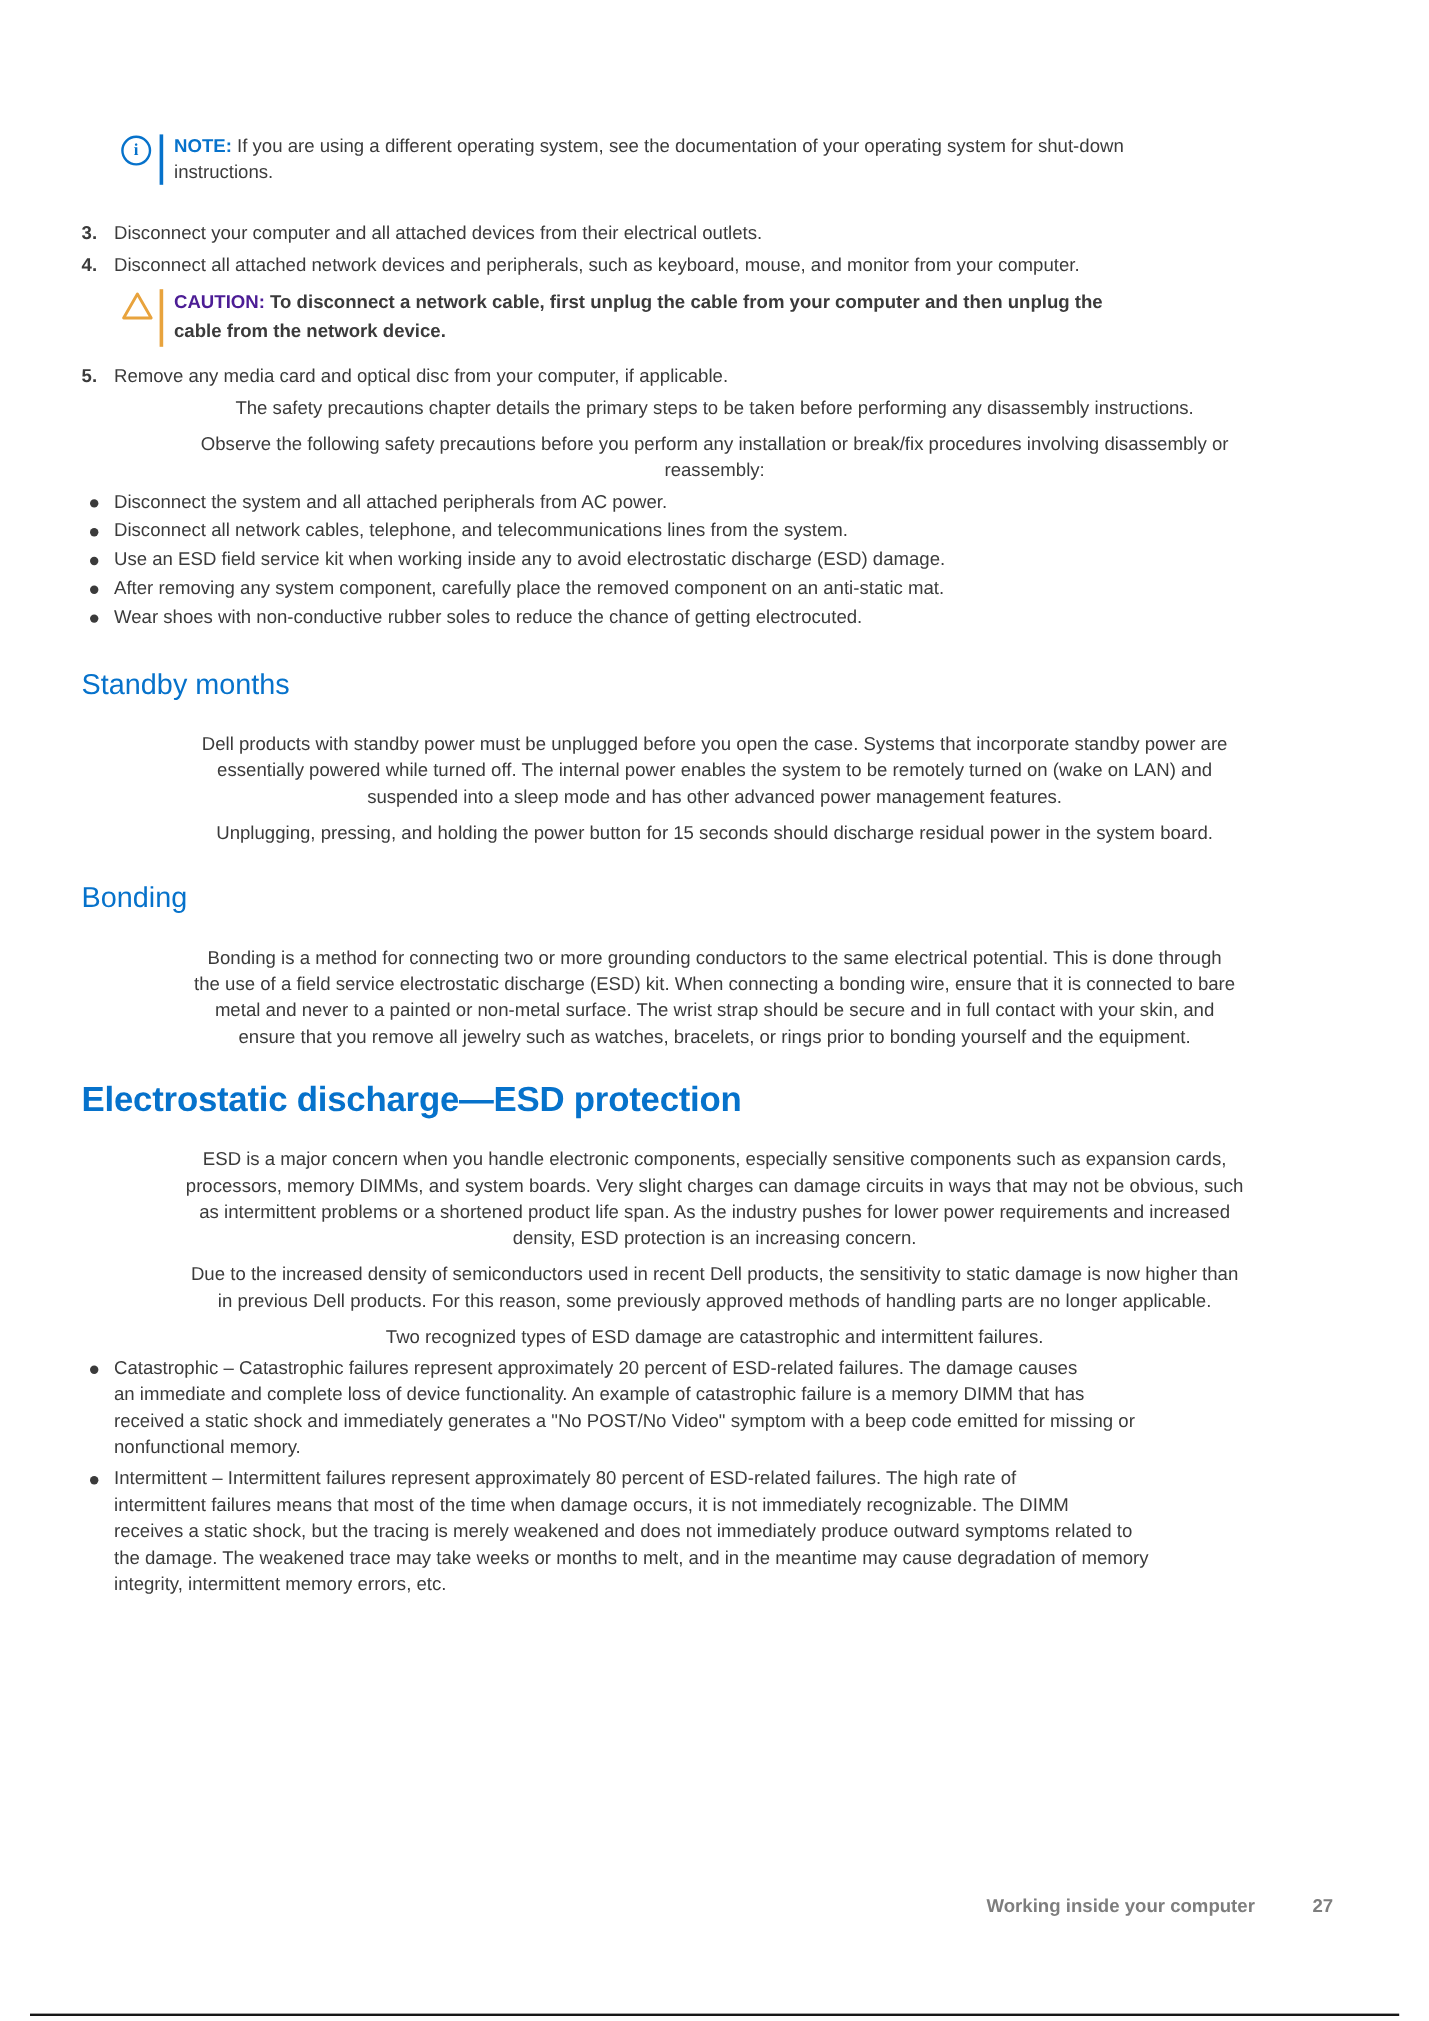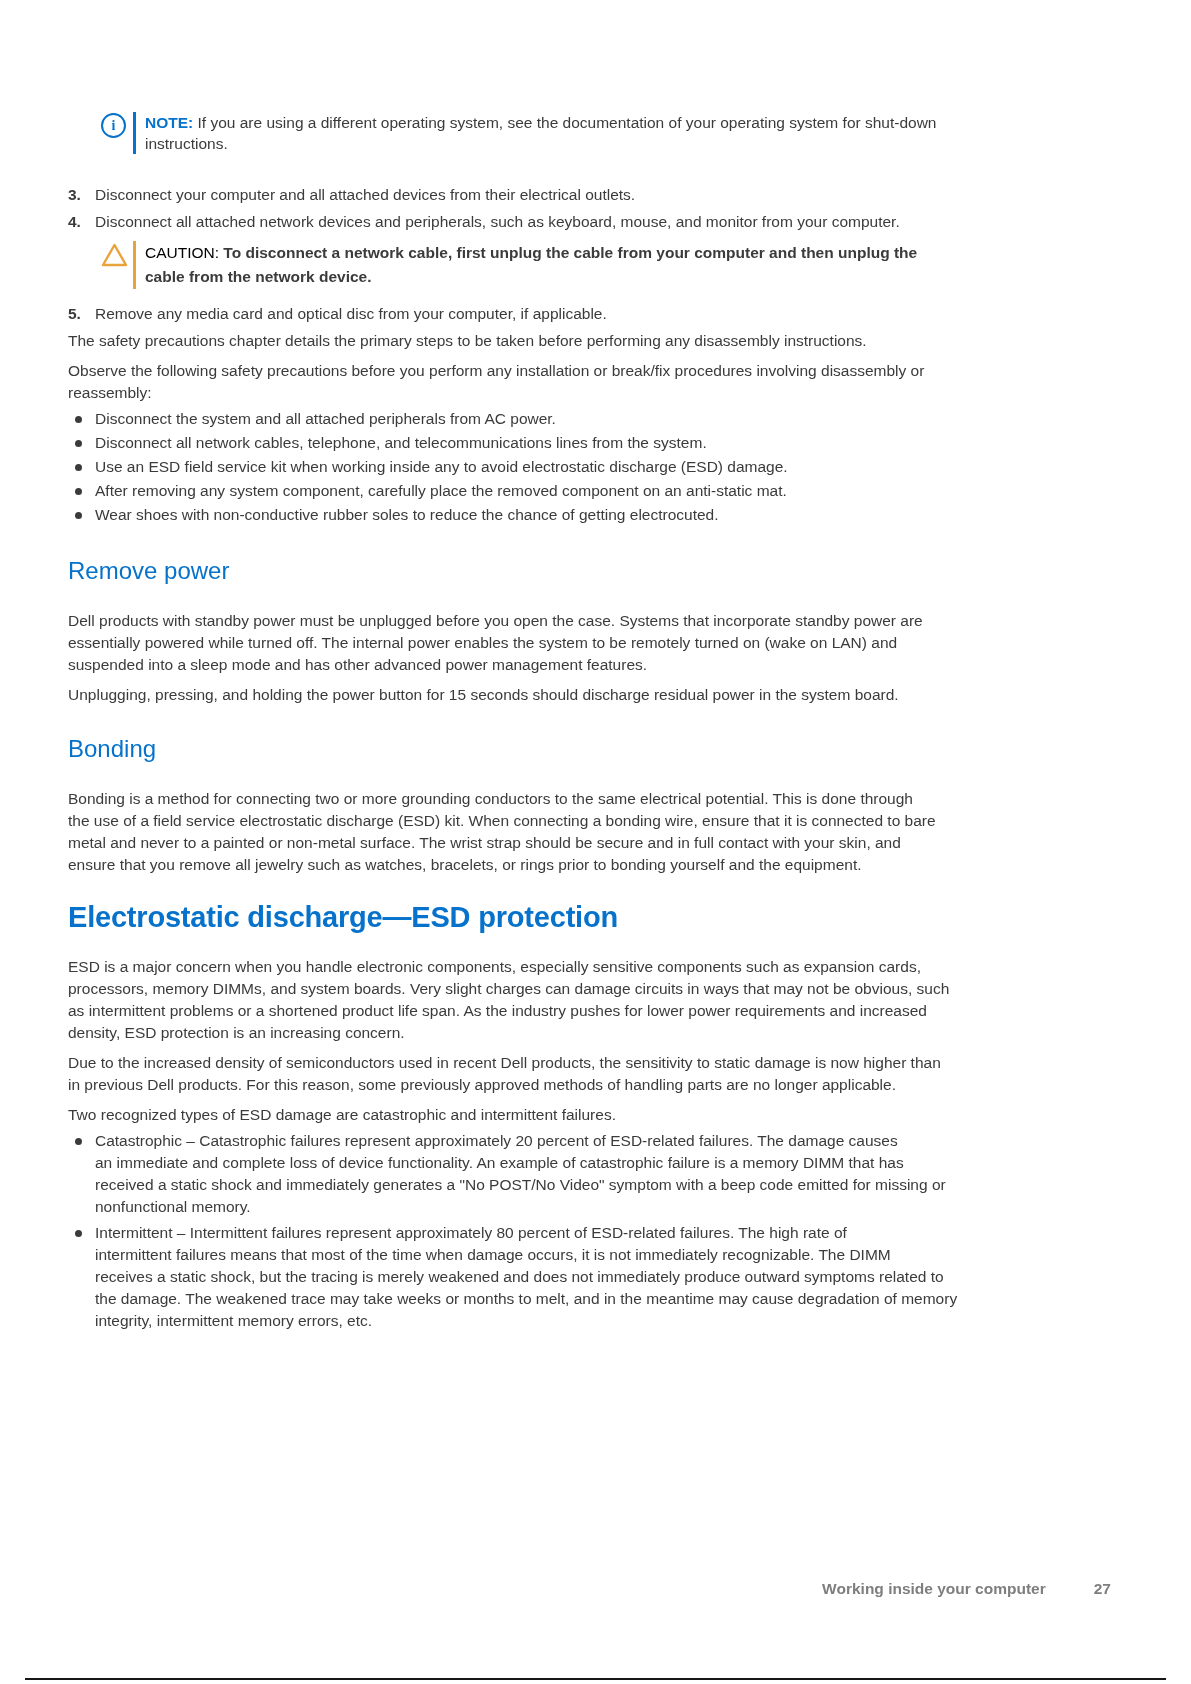--- a/index.html
+++ b/index.html
@@ -51,21 +51,21 @@
     border: 2.5px solid #0672cb;
     border-radius: 50%;
     color: #0672cb;
     font-size: 14px;
     font-weight: 700;
     font-family: "Liberation Serif", serif;
   }
   .caution-callout { margin-top: 8px; margin-bottom: 14px; }
   .caution-callout .vbar { background: #e8a33d; }
   .caution-callout .callout-body { font-weight: 700; line-height: 24px; }
-  .caution-label { color: #000000; font-weight: 400; }
+  .caution-label { color: #4c1d95; font-weight: 700; }
   
   .step {
     display: flex;
     font-size: 15.5px;
     line-height: 22px;
     margin-bottom: 5px;
   }
   .step-num { flex: none; width: 27px; font-weight: 600; }
   .step-text { white-space: pre-line; }
   
@@ -83,20 +83,21 @@
     line-height: 30px;
     font-weight: 400;
     color: #0672cb;
   }
   
   p.body-p {
     margin: 0 0 8px 0;
     font-size: 15.5px;
     line-height: 22px;
     white-space: pre-line;
+    text-align: center;
   }
   ul.bullets {
     list-style: none;
     margin: 0;
     padding: 0;
   }
   ul.bullets li {
     position: relative;
     padding-left: 27px;
     font-size: 15.5px;
@@ -183,21 +184,21 @@
     <p class="body-p" style="margin-bottom:4px;">Observe the following safety precautions before you perform any installation or break/fix procedures involving disassembly or
 reassembly:</p>
     <ul class="bullets">
       <li>Disconnect the system and all attached peripherals from AC power.</li>
       <li>Disconnect all network cables, telephone, and telecommunications lines from the system.</li>
       <li>Use an ESD field service kit when working inside any to avoid electrostatic discharge (ESD) damage.</li>
       <li>After removing any system component, carefully place the removed component on an anti-static mat.</li>
       <li>Wear shoes with non-conductive rubber soles to reduce the chance of getting electrocuted.</li>
     </ul>
 
-    <h2 class="doc-h2">Remove power</h2>
+    <h2 class="doc-h2">Standby months</h2>
     <p class="body-p">Dell products with standby power must be unplugged before you open the case. Systems that incorporate standby power are
 essentially powered while turned off. The internal power enables the system to be remotely turned on (wake on LAN) and
 suspended into a sleep mode and has other advanced power management features.</p>
     <p class="body-p">Unplugging, pressing, and holding the power button for 15 seconds should discharge residual power in the system board.</p>
 
     <h2 class="doc-h2" style="margin-top:28px;">Bonding</h2>
     <p class="body-p">Bonding is a method for connecting two or more grounding conductors to the same electrical potential. This is done through
 the use of a field service electrostatic discharge (ESD) kit. When connecting a bonding wire, ensure that it is connected to bare
 metal and never to a painted or non-metal surface. The wrist strap should be secure and in full contact with your skin, and
 ensure that you remove all jewelry such as watches, bracelets, or rings prior to bonding yourself and the equipment.</p>

